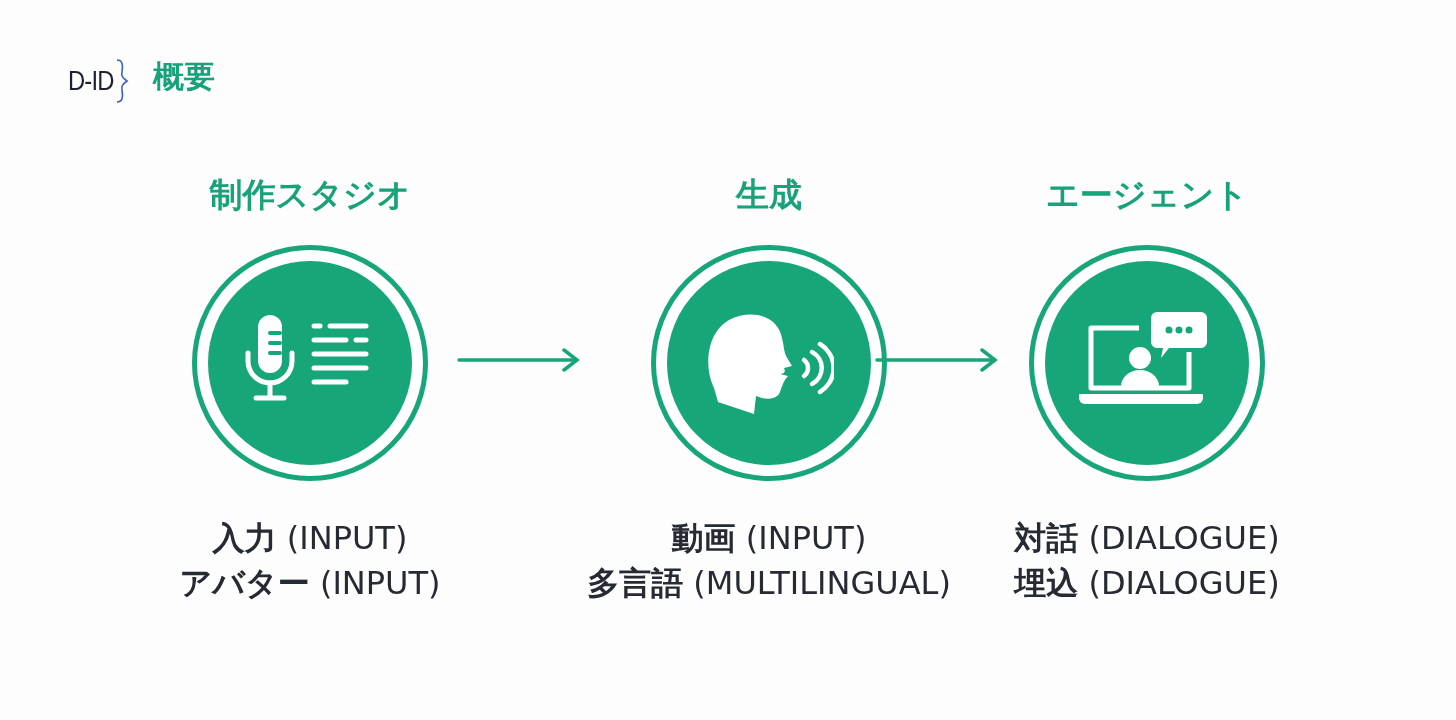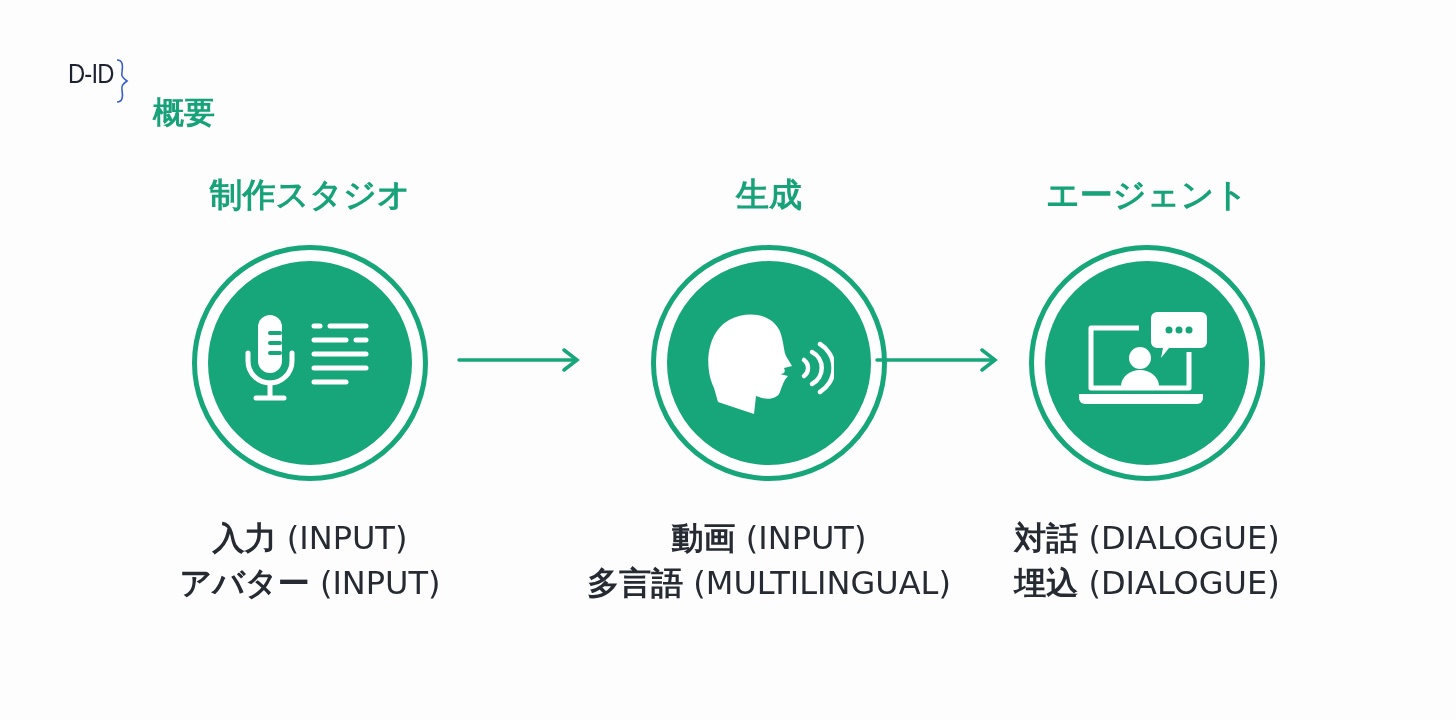--- a/index.html
+++ b/index.html
@@ -1,21 +1,21 @@
 <!DOCTYPE html>
 <html><head>
 <meta charset="utf-8">
 <style>
   html, body { margin:0; padding:0; }
   body { width:1456px; height:720px; background:#fdfdfd; position:relative; overflow:hidden;
          font-family:"DejaVu Sans", sans-serif; }
-  .logo { position:absolute; left:68px; top:58px; display:flex; align-items:flex-start; }
+  .logo { position:absolute; left:68px; top:58px; display:flex; align-items:center; }
   .logo-text { font-family:"Liberation Sans", sans-serif; font-size:28px; color:#1d2230; letter-spacing:-1px; font-weight:400; transform:scaleX(0.85); transform-origin:left; }
   .logo-brace { margin-left:-8px; }
-  .page-title { position:absolute; left:153px; top:56px; font-size:31px; font-weight:bold; color:#17a27a;margin-top:36px; }
+  .page-title { position:absolute; left:153px; top:56px; font-size:31px; font-weight:bold; color:#17a27a; }
   .col { position:absolute; top:170px; width:420px; margin-left:-210px; display:flex; flex-direction:column; align-items:center; }
   .col-title { font-size:33px; font-weight:bold; color:#17a27a; height:50px; line-height:50px; }
   .ring { margin-top:25px; width:226px; height:226px; border-radius:50%; border:5px solid #17a67a; display:flex; align-items:center; justify-content:center; background:#fff; }
   .disc { width:204px; height:204px; border-radius:50%; background:#17a67a; display:flex; align-items:center; justify-content:center; }
   .labels { margin-top:35px; text-align:center; font-size:32px; color:#262b33; line-height:45px; }
   .labels b { font-weight:bold; }
   .arrow { position:absolute; top:348px; }
 </style>
 </head>
 <body>

